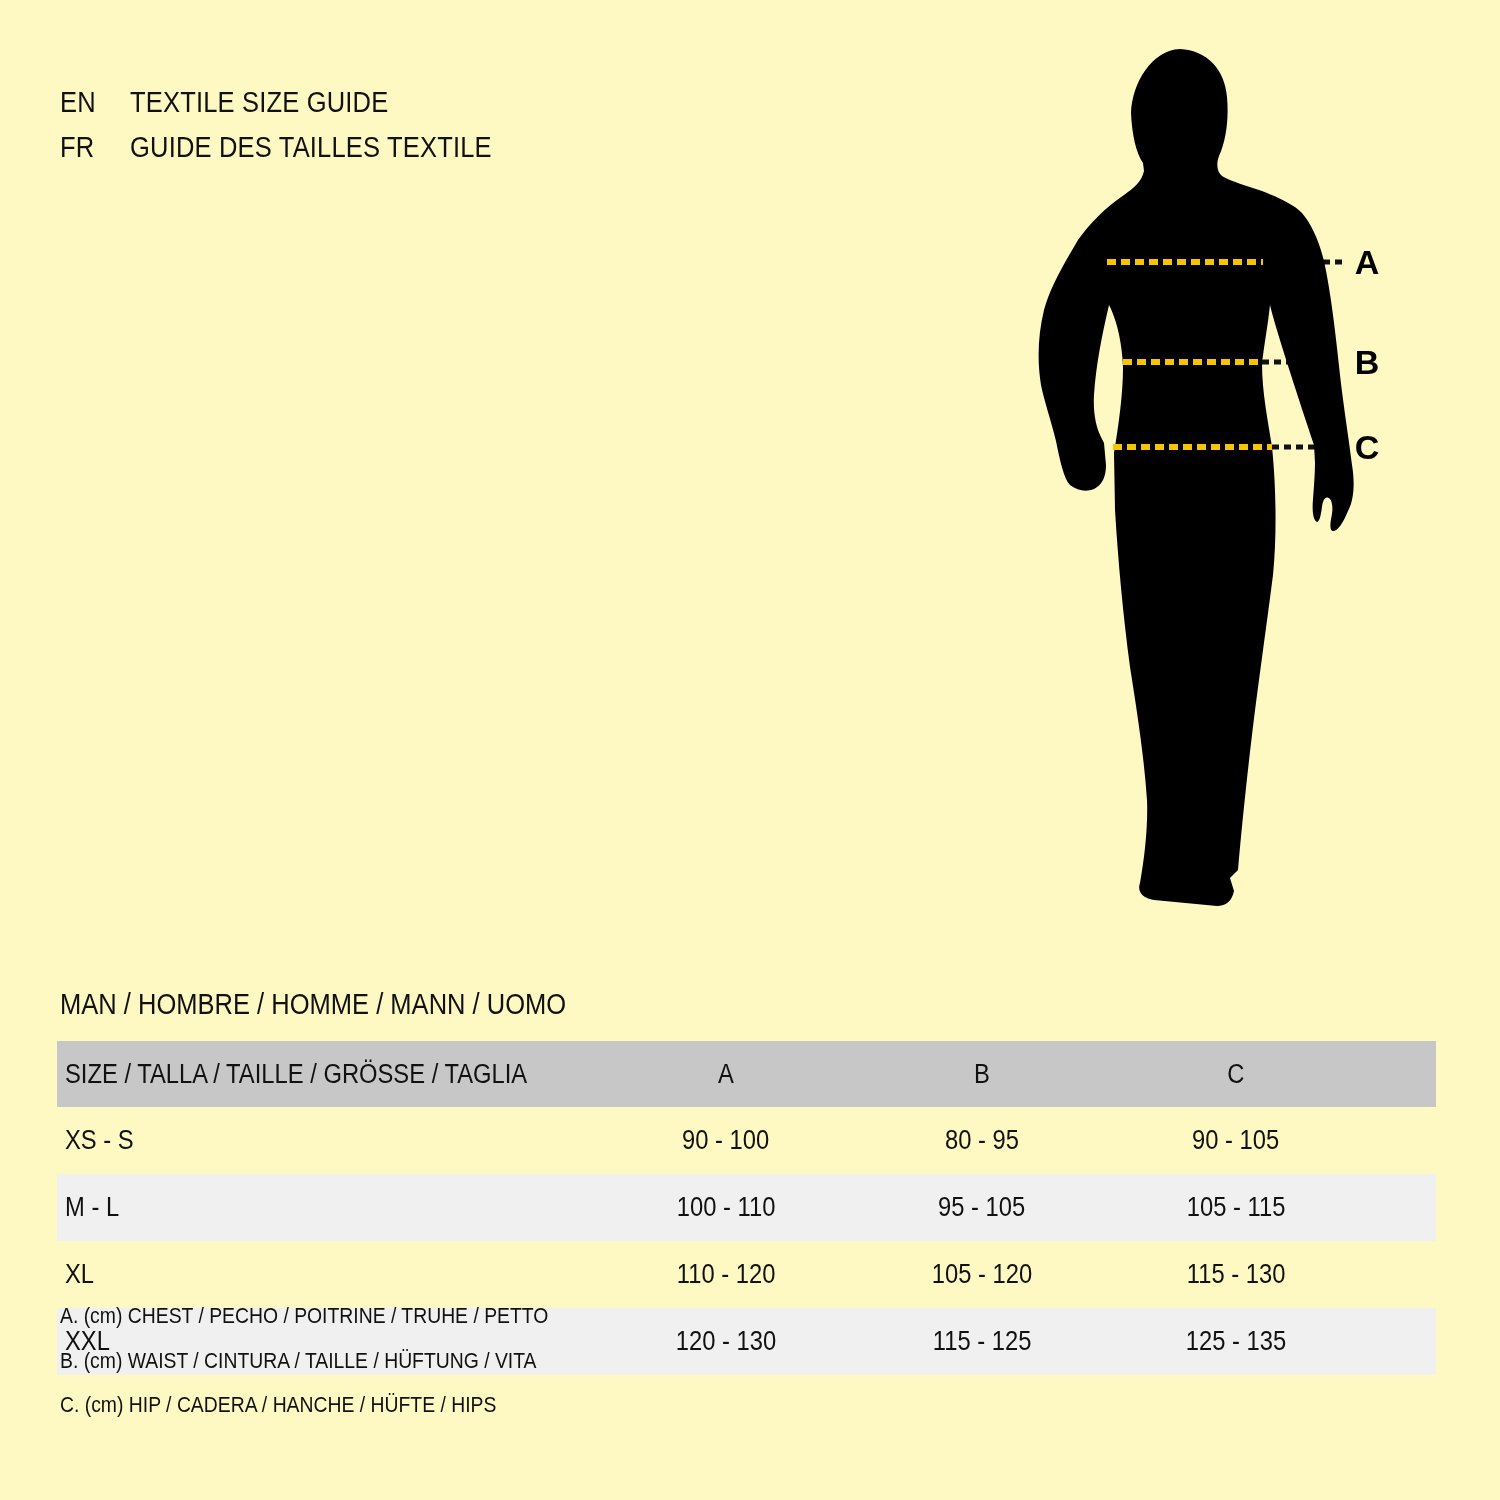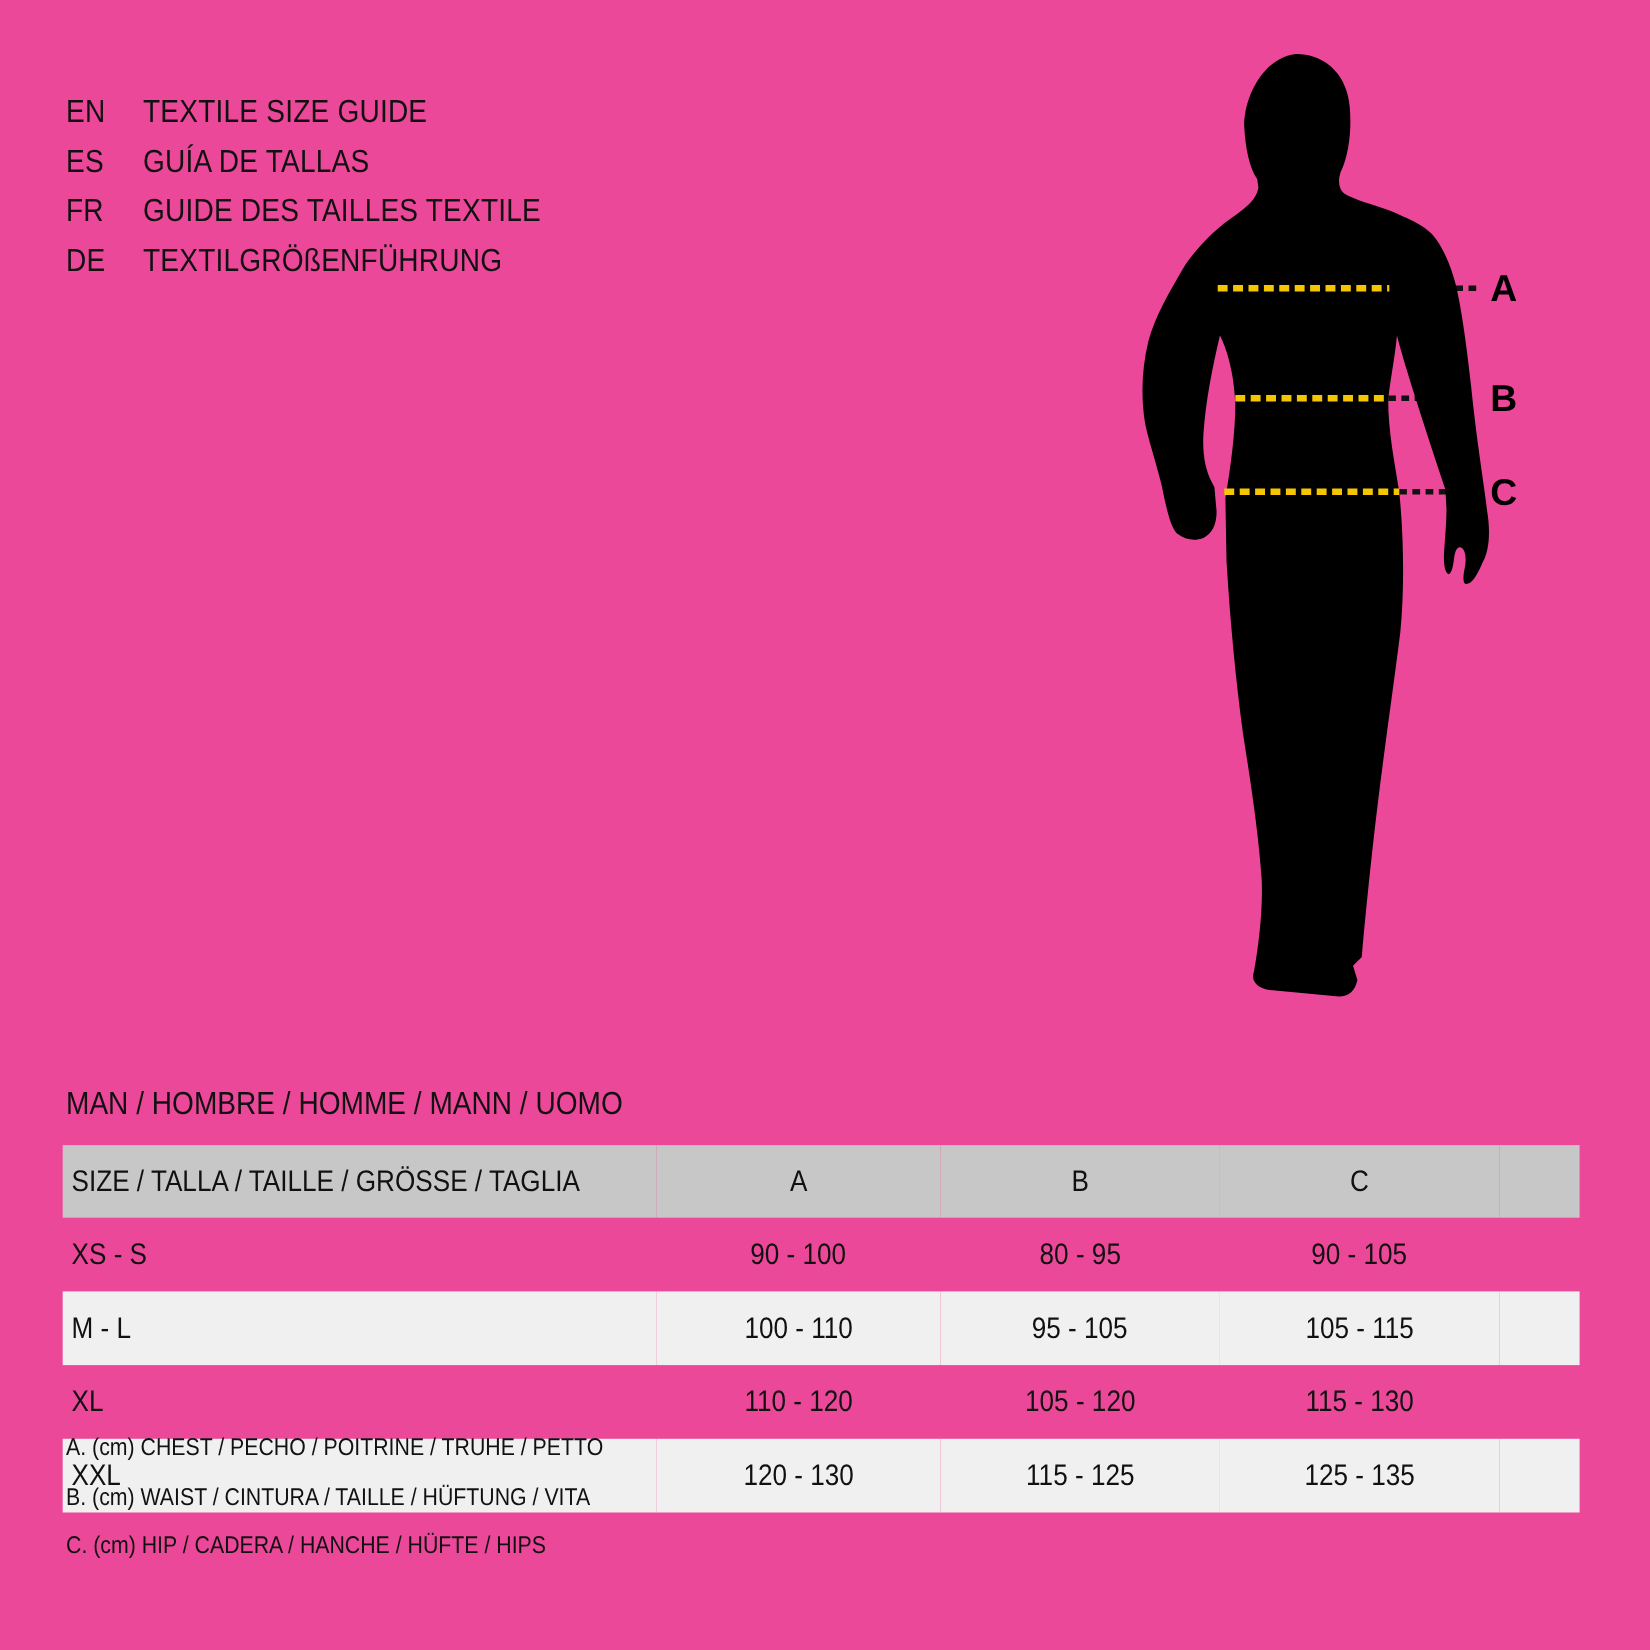--- a/index.html
+++ b/index.html
@@ -1,17 +1,17 @@
 <!DOCTYPE html>
 <html><head>
 <meta charset="utf-8">
 <style>
   html,body{margin:0;padding:0;background:#fff;}
   .canvas{
-    position:relative;width:1500px;height:1500px;background:#ec4899;
+    position:relative;width:1500px;height:1500px;background:#fef9c3;
     font-family:"Liberation Sans",sans-serif;color:#111;overflow:hidden;
   }
   
   .cond{display:inline-block;transform:scaleX(.88);transform-origin:left center;white-space:nowrap;}
   .cond-c{display:inline-block;transform:scaleX(.88);transform-origin:center center;white-space:nowrap;}
 
   
   .lang-block{position:absolute;left:60px;top:80px;}
   .lang-row{display:flex;height:45px;align-items:center;font-size:29px;letter-spacing:.2px;}
   .lang-code{width:70px;flex:0 0 70px;}
@@ -43,30 +43,22 @@
 <body>
 
 <div class="canvas">
 
   <section class="lang-block">
     <div class="lang-row">
       <span class="lang-code"><span class="cond">EN</span></span>
       <span class="cond">TEXTILE SIZE GUIDE</span>
     </div>
     <div class="lang-row">
-      <span class="lang-code"><span class="cond">ES</span></span>
-      <span class="cond">GUÍA DE TALLAS</span>
-    </div>
-    <div class="lang-row">
       <span class="lang-code"><span class="cond">FR</span></span>
       <span class="cond">GUIDE DES TAILLES TEXTILE</span>
-    </div>
-    <div class="lang-row">
-      <span class="lang-code"><span class="cond">DE</span></span>
-      <span class="cond">TEXTILGRÖßENFÜHRUNG</span>
     </div>
   </section>
 
 
   <div class="figure">
     <svg viewBox="0 0 360 880" xmlns="http://www.w3.org/2000/svg">
 
       <line x1="233" y1="217" x2="316" y2="217" stroke-width="5" stroke-dasharray="7 5" stroke="#111111"></line>
       <line x1="232" y1="317" x2="308" y2="317" stroke-width="5" stroke-dasharray="7 5" stroke="#111111"></line>
       <line x1="242" y1="402" x2="316" y2="402" stroke-width="5" stroke-dasharray="7 5" stroke="#111111"></line>

